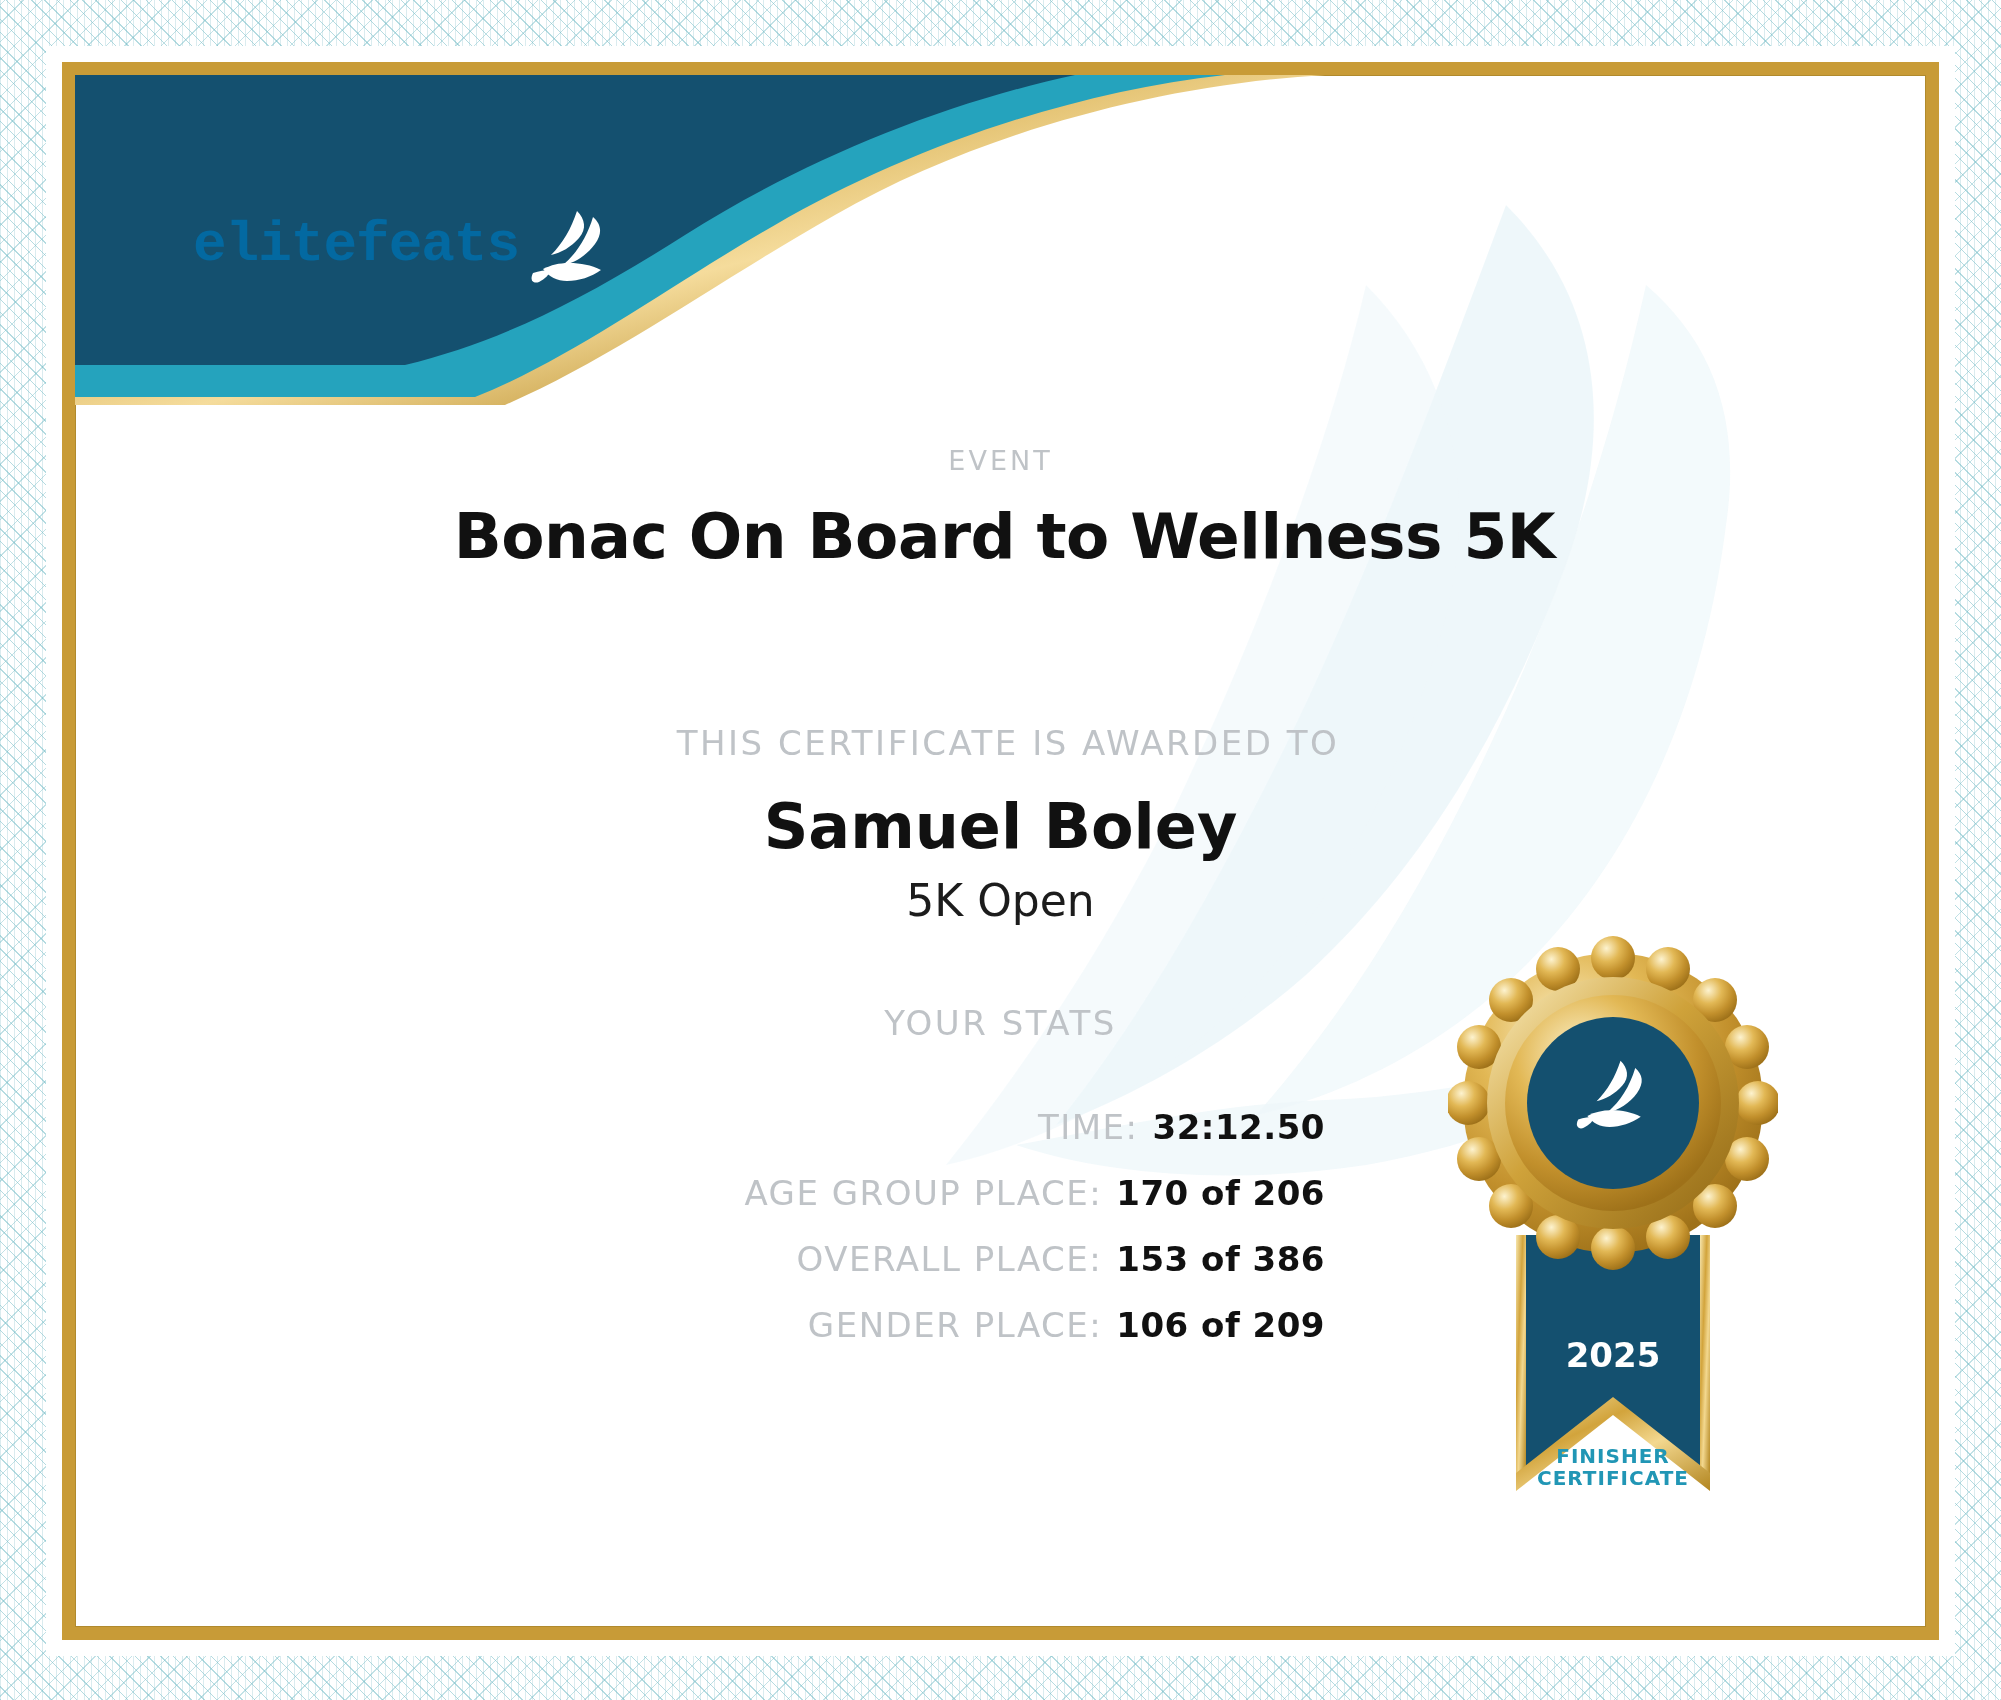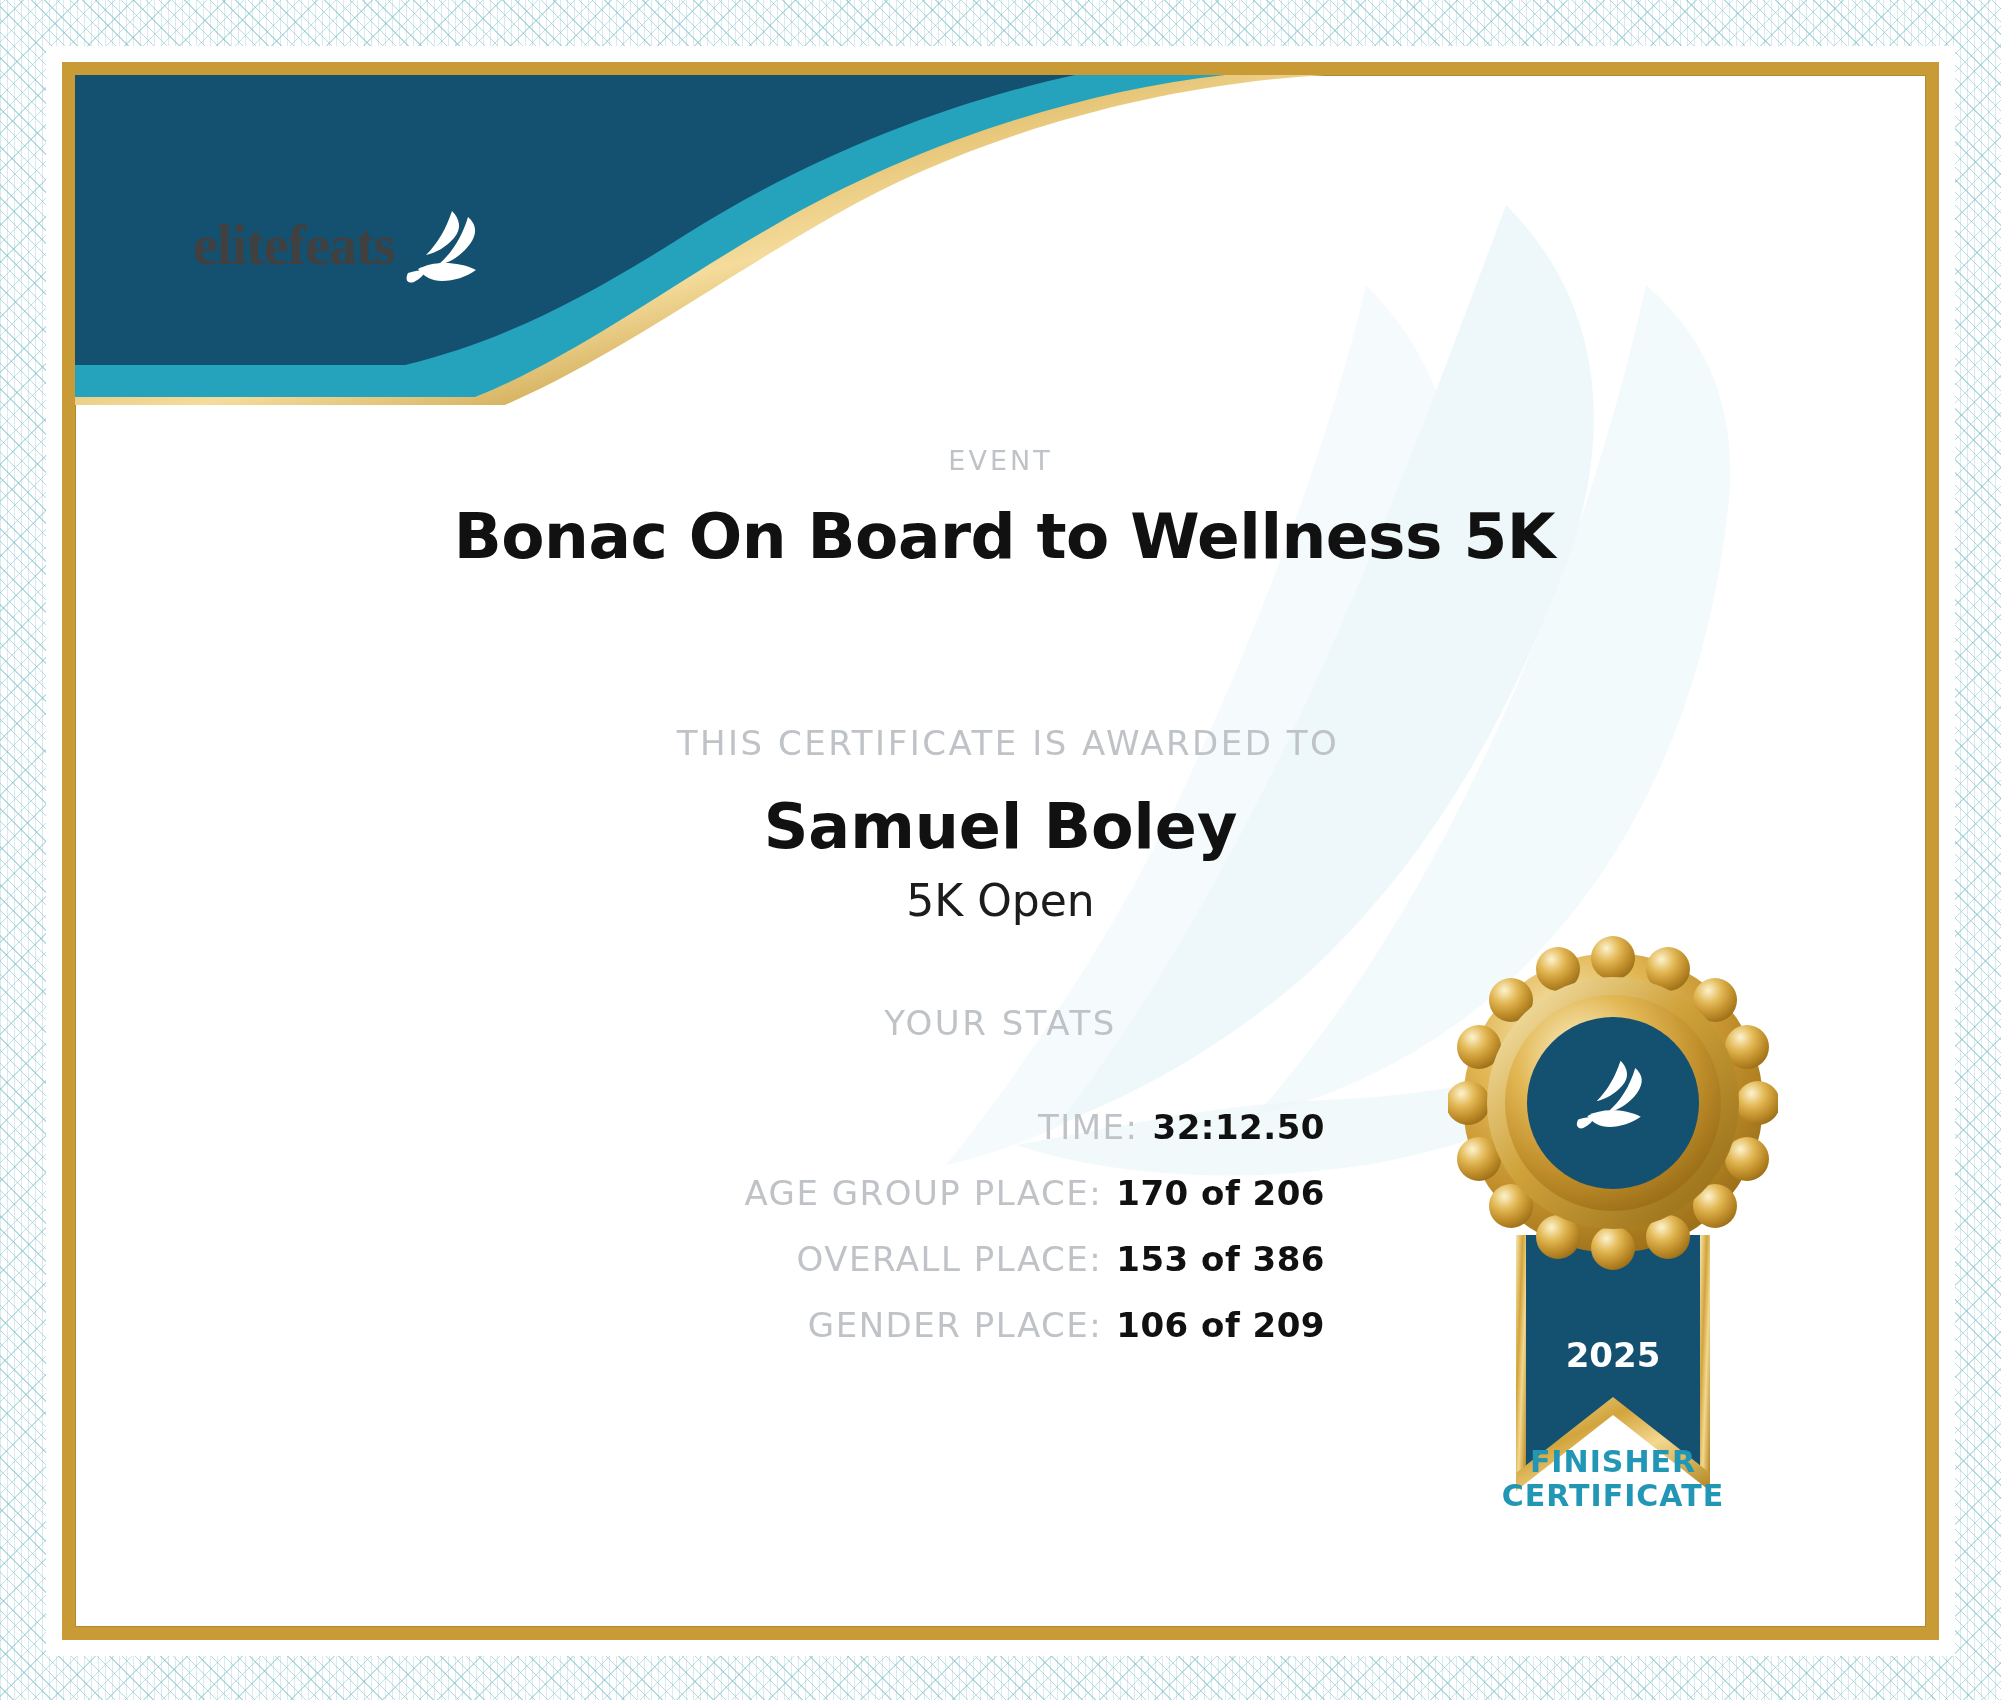--- a/index.html
+++ b/index.html
@@ -91,24 +91,24 @@
 
   .logo {
     position: absolute;
     left: 118px;
     top: 128px;
     display: flex;
     align-items: center;
     z-index: 5;
   }
   .logo-text {
-    font-family: Liberation Serif, serif;
+    font-family: Liberation Mono, monospace;
     font-size: 56px;
     font-weight: bold;
-    color: #404040;
+    color: #0369a1;
     letter-spacing: -1px;
   }
   .logo-wing {
     margin-left: 6px;
     margin-top: 4px;
   }
 
   
   .content {
     position: absolute;
@@ -215,21 +215,21 @@
     height: 560px;
   }
   .finisher-caption {
     position: absolute;
     right: 148px;
     top: 1370px;
     width: 330px;
     text-align: center;
     color: #2196b5;
     font-family: "DejaVu Sans", sans-serif;
-    font-size: 30px;
+    font-size: 20px;
     font-weight: bold;
     line-height: 1.12;
     letter-spacing: 1px;
   }
 </style>
 </head>
 <body>
 
 <div class="page">
 

